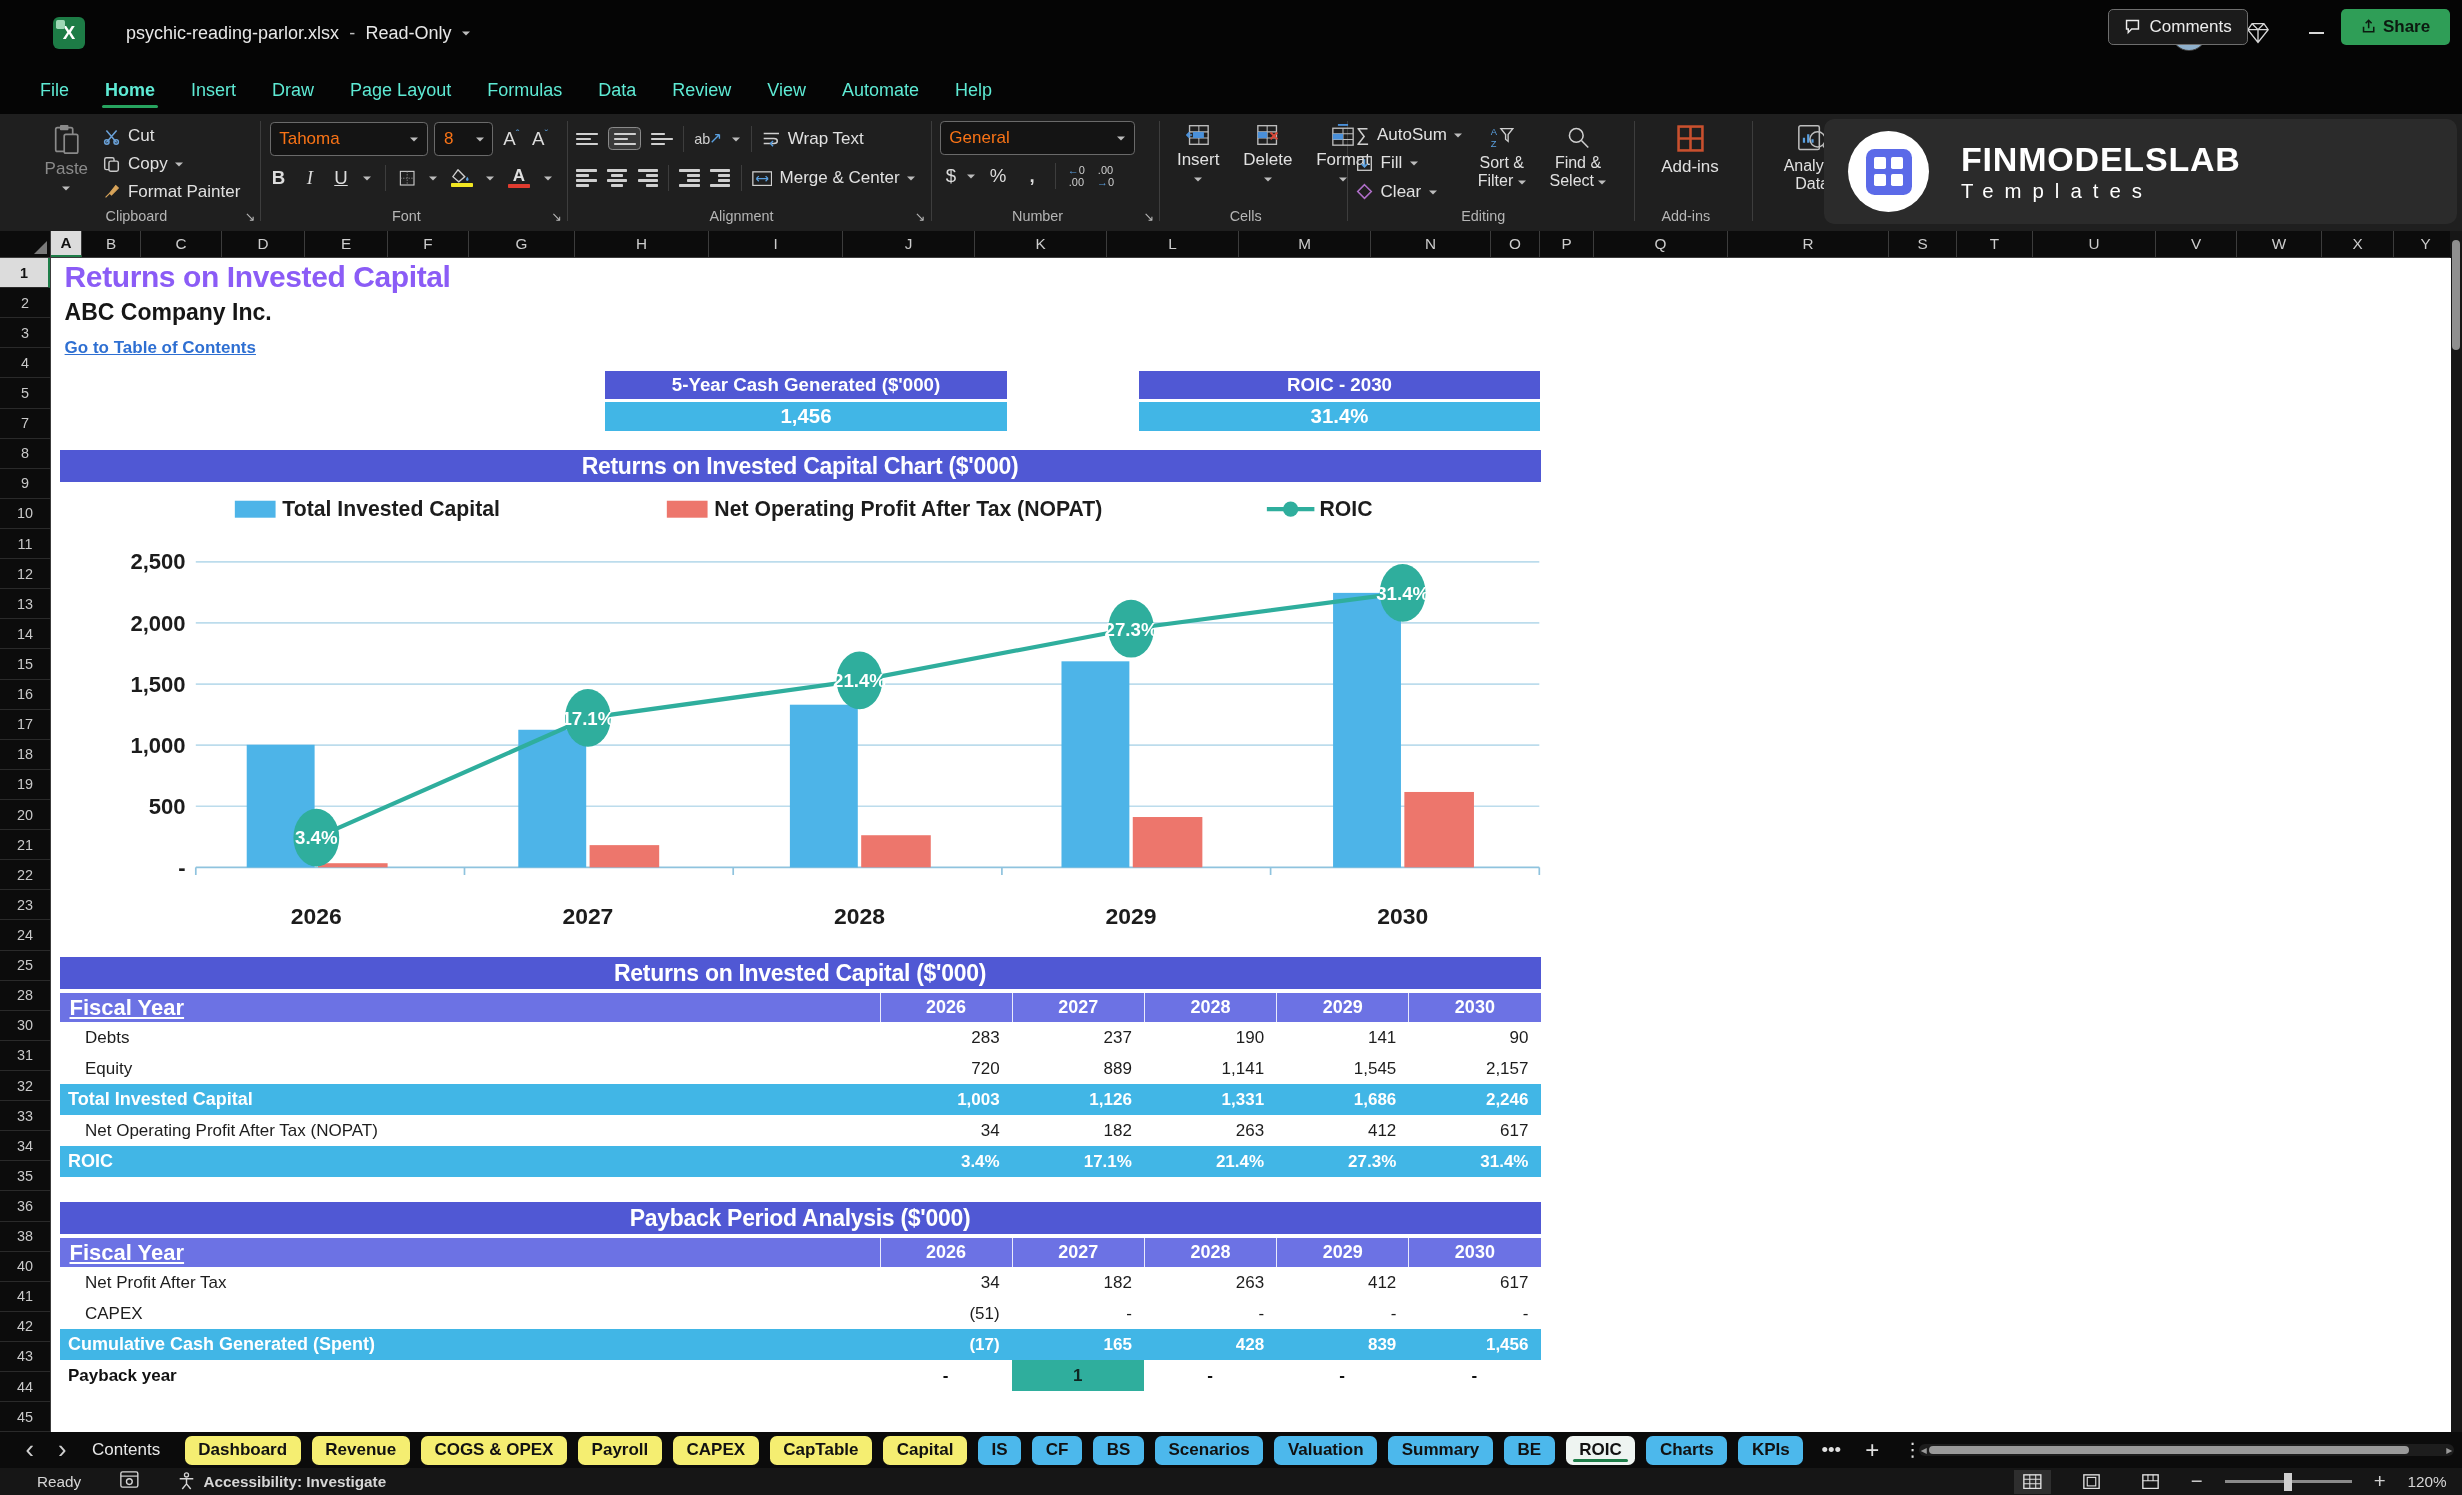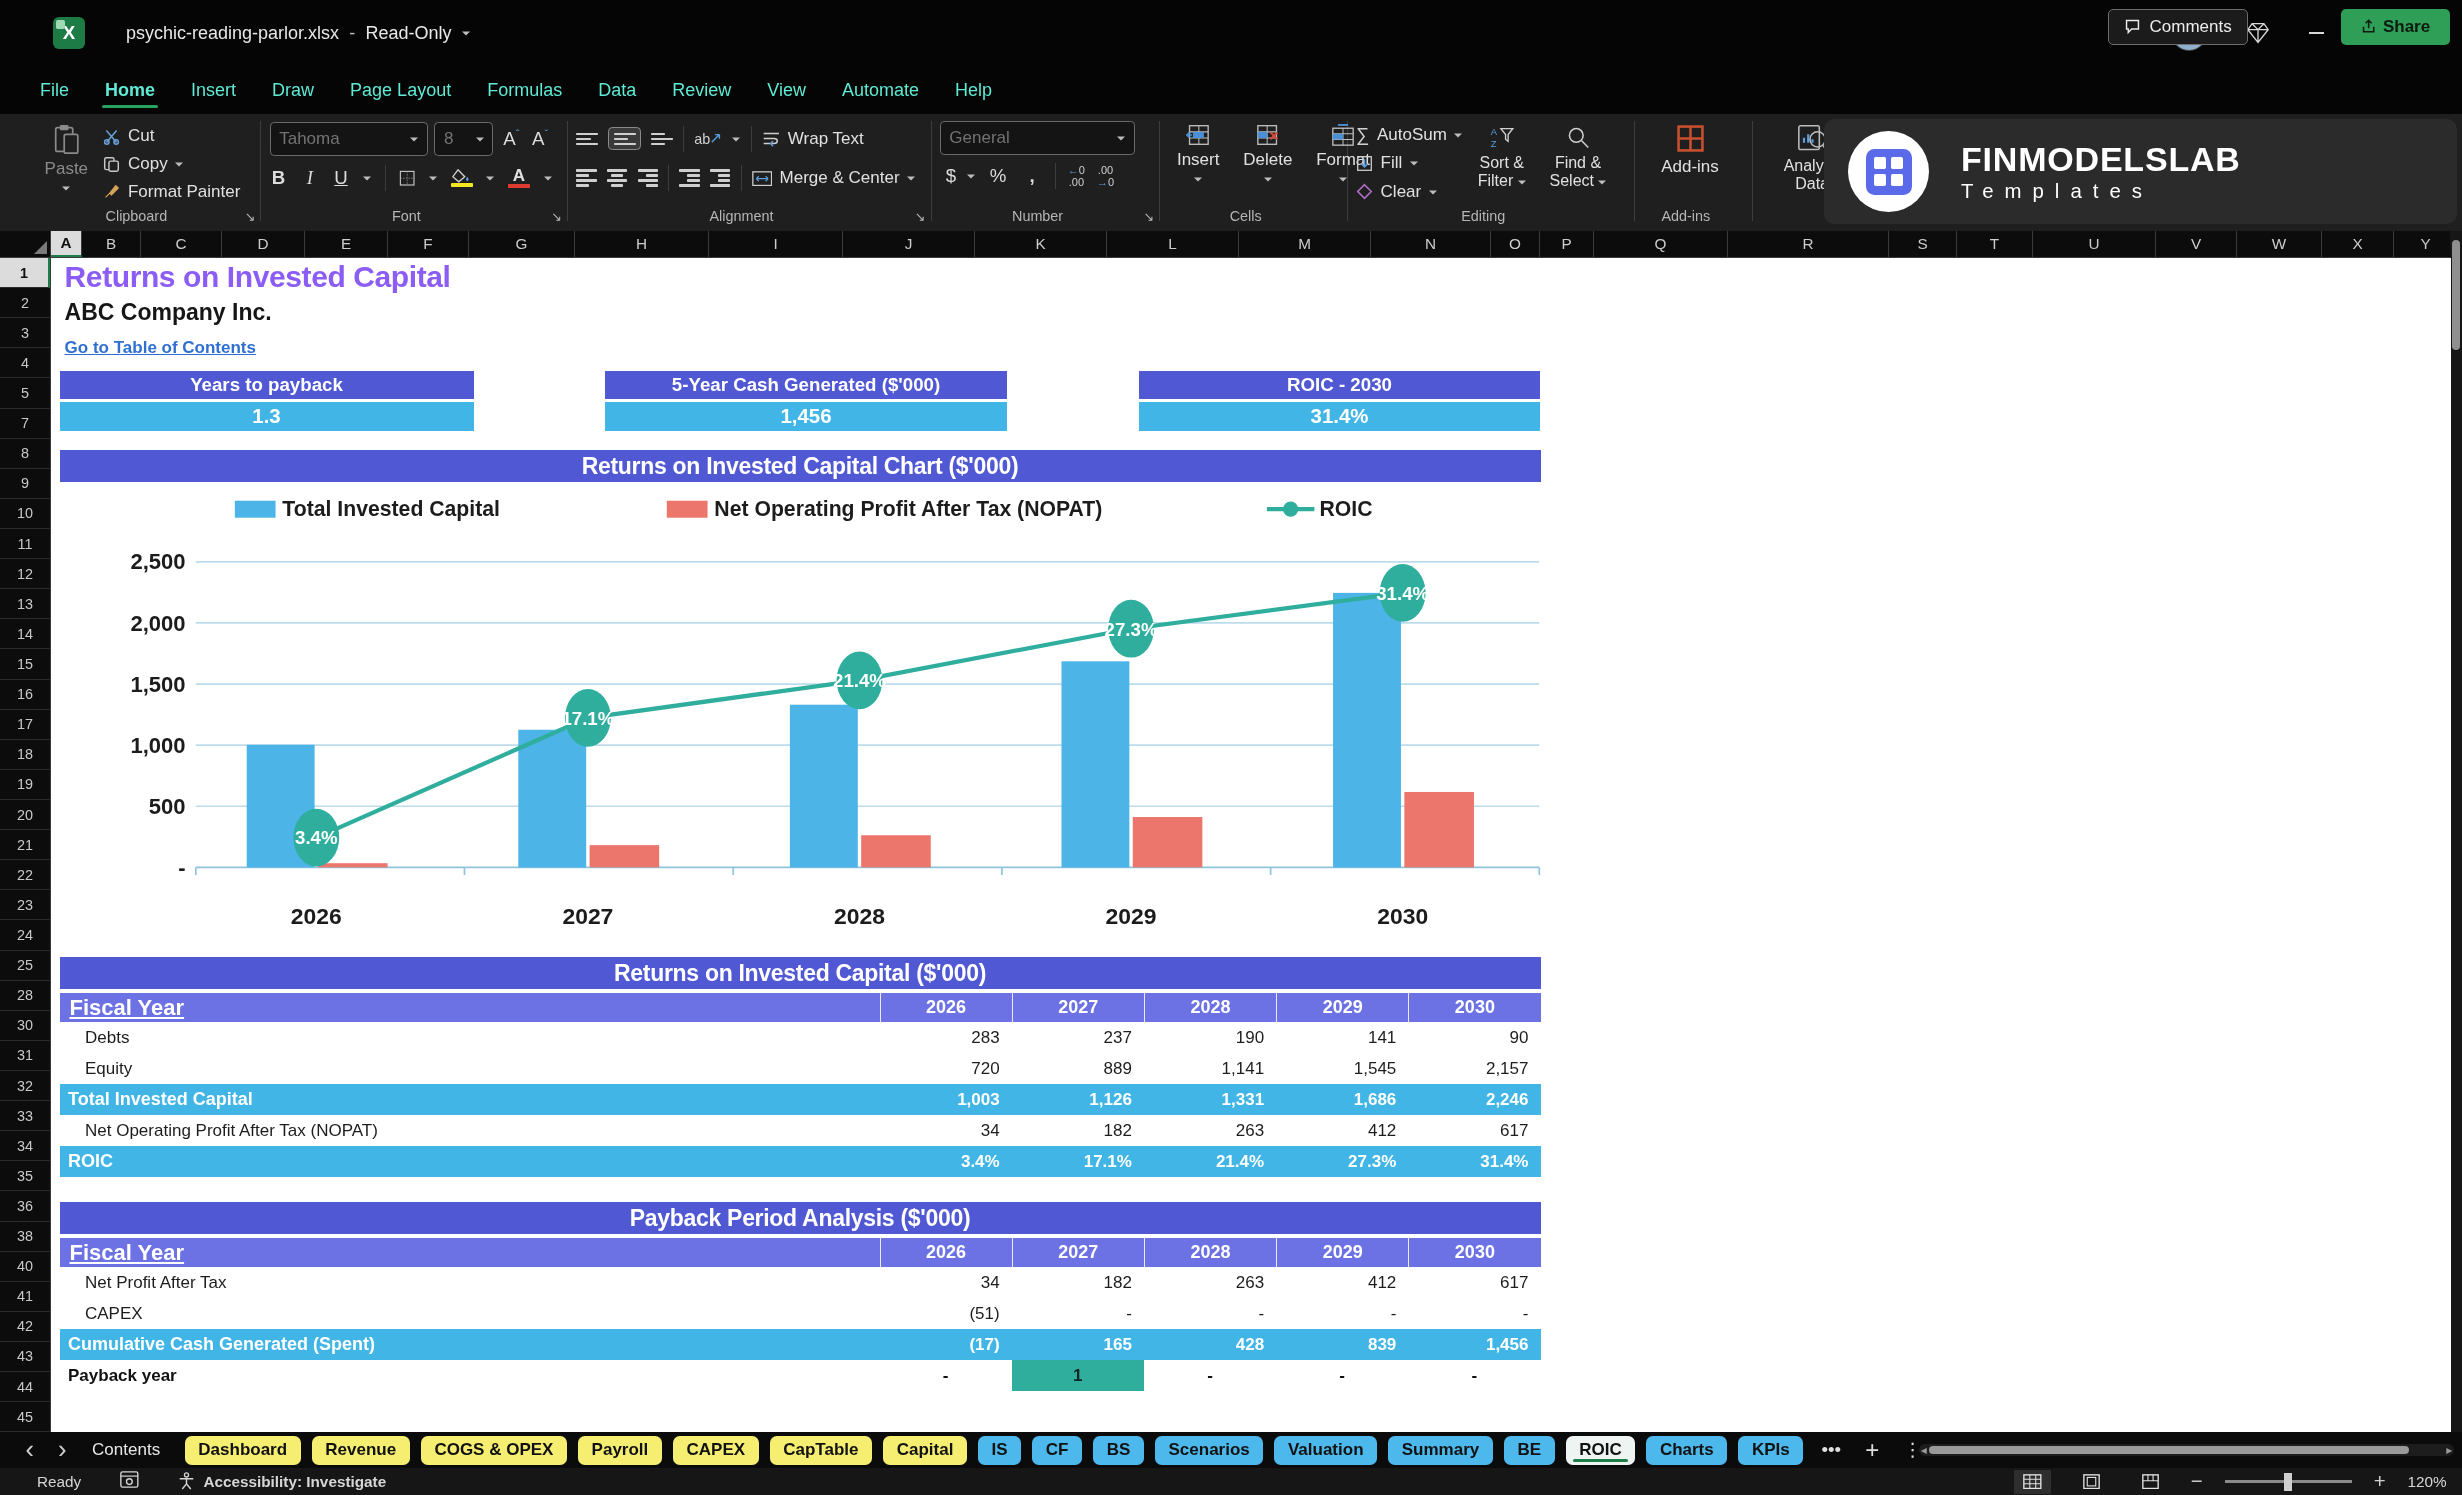--- a/index.html
+++ b/index.html
@@ -29,21 +29,21 @@
   
   #band{position:absolute;left:0;top:114px;width:2462px;height:117px;background:#1f1f1f;display:flex;align-items:flex-start;padding:5.1px 0 0 31px;}
   .grp{position:relative;height:107px;display:flex;gap:6.8px;padding:1.7px 12px 22px 5.1px;}
   .glabel{position:absolute;bottom:1.7px;left:0;right:15.3px;text-align:center;font-size:14.4px;color:#b5b5b5;}
   .launcher{position:absolute;bottom:1.7px;right:1.7px;font-size:12.7px;color:#b5b5b5;}
   .vsep{width:0.8px;height:100px;background:#3d3d3d;margin:1.7px 3.4px 0 3.4px;flex:none;}
   .bigbtn{display:flex;flex-direction:column;align-items:center;justify-content:flex-start;gap:4.2px;padding:3.4px 8.5px;font-size:17px;color:#e0e0e0;}
   .bigbtn.disabled{color:#8a8a8a;}
   .col{display:flex;flex-direction:column;justify-content:flex-start;gap:3.4px;}
   .srow{display:flex;align-items:center;gap:7.6px;height:25.5px;font-size:17px;color:#e0e0e0;white-space:nowrap;}
-  .combo{display:flex;align-items:center;justify-content:space-between;border:0.8px solid #6a6a6a;border-radius:4.2px;background:#141414;color:#737373;font-size:17px;padding:0 8.5px;height:34px;}
+  .combo{display:flex;align-items:center;justify-content:space-between;border:0.8px solid #6a6a6a;border-radius:4.2px;background:#141414;color:#f97316;font-size:17px;padding:0 8.5px;height:34px;}
   .toolrow{display:flex;align-items:center;gap:12px;height:36px;color:#dcdcdc;}
   .bi{font-size:18.7px;color:#dcdcdc;width:22px;text-align:center;}
   .ubar{display:inline-block;width:22px;height:4.2px;border-radius:0.8px;margin-top:-1.7px;}
   .bars{display:flex;flex-direction:column;gap:2.5px;width:22px;}
   .bars i{height:2.5px;background:#cfcfcf;border-radius:0.8px;display:block;}
   .selbox{border:0.8px solid #8a8a8a;border-radius:4.2px;padding:4.2px;background:#3a3a3a;}
   .dec{display:flex;flex-direction:column;font-size:11px;line-height:12px;color:#cfcfcf;text-align:center;}
   .dec b{color:#5aa0e0;font-weight:400;}
   .twoline{font-size:16px;line-height:18px;color:#e0e0e0;text-align:center;}
 
@@ -573,24 +573,20 @@
     </div>
   <div id="vscroll">
       <div class="thumb"></div>
     </div>
 
   <div id="canvas">
     <div id="sheet-title">Returns on Invested Capital</div>
     <div id="sheet-company">ABC Company Inc.</div>
     <a id="sheet-link">Go to Table of Contents</a>
 
-    <div class="kpi" style="left:8.5px;width:414px;">
-      <div class="kh">Years to payback</div>
-      <div class="kv">1.3</div>
-    </div>
     <div class="kpi" style="left:554px;width:402px;">
       <div class="kh">5-Year Cash Generated ($'000)</div>
       <div class="kv">1,456</div>
     </div>
     <div class="kpi" style="left:1088px;width:401px;">
       <div class="kh">ROIC - 2030</div>
       <div class="kv">31.4%</div>
     </div>
 
     <div class="banner" style="top:192px;">Returns on Invested Capital Chart ($'000)</div>

